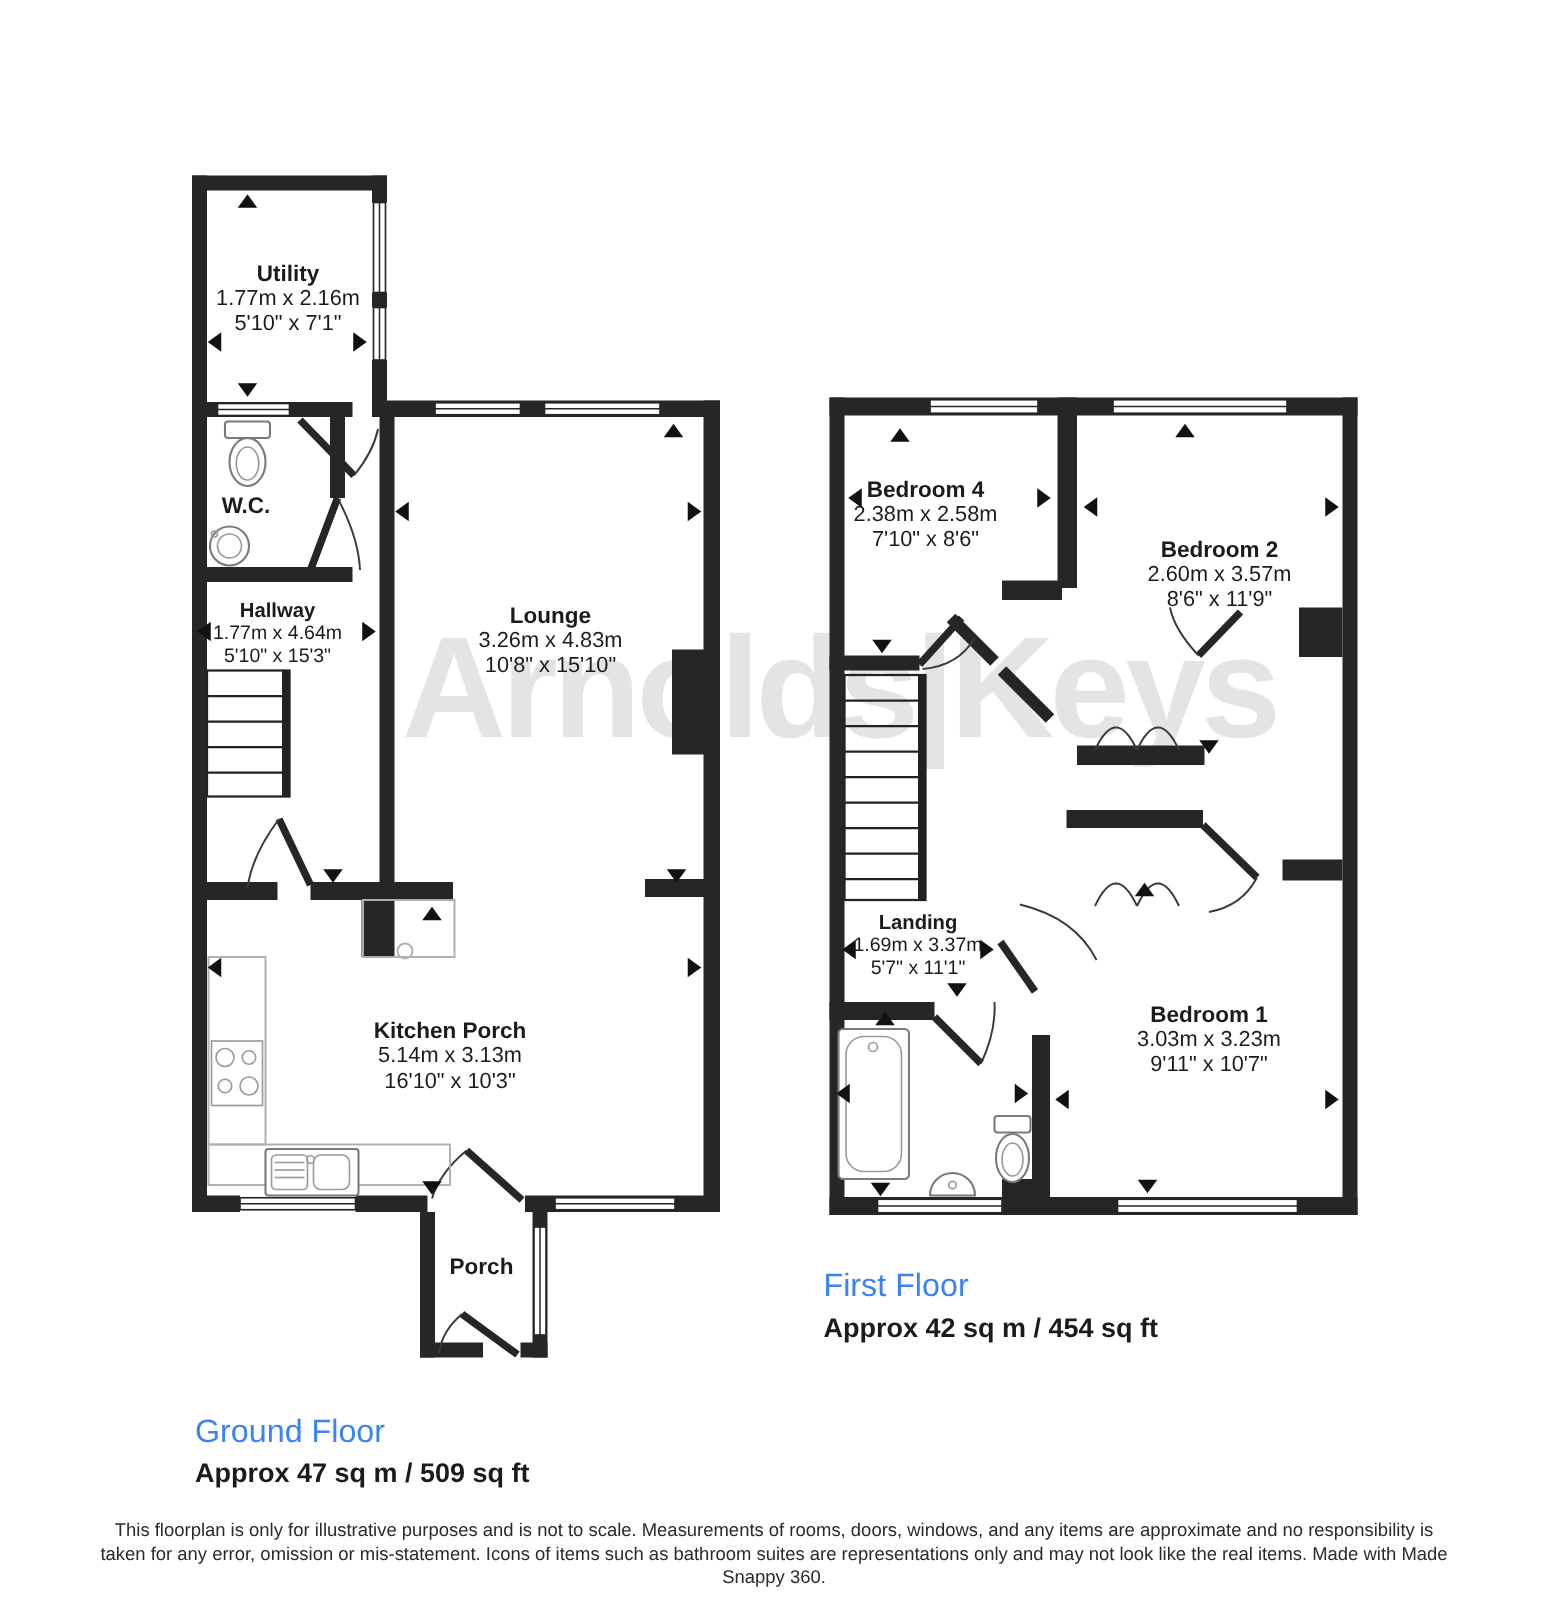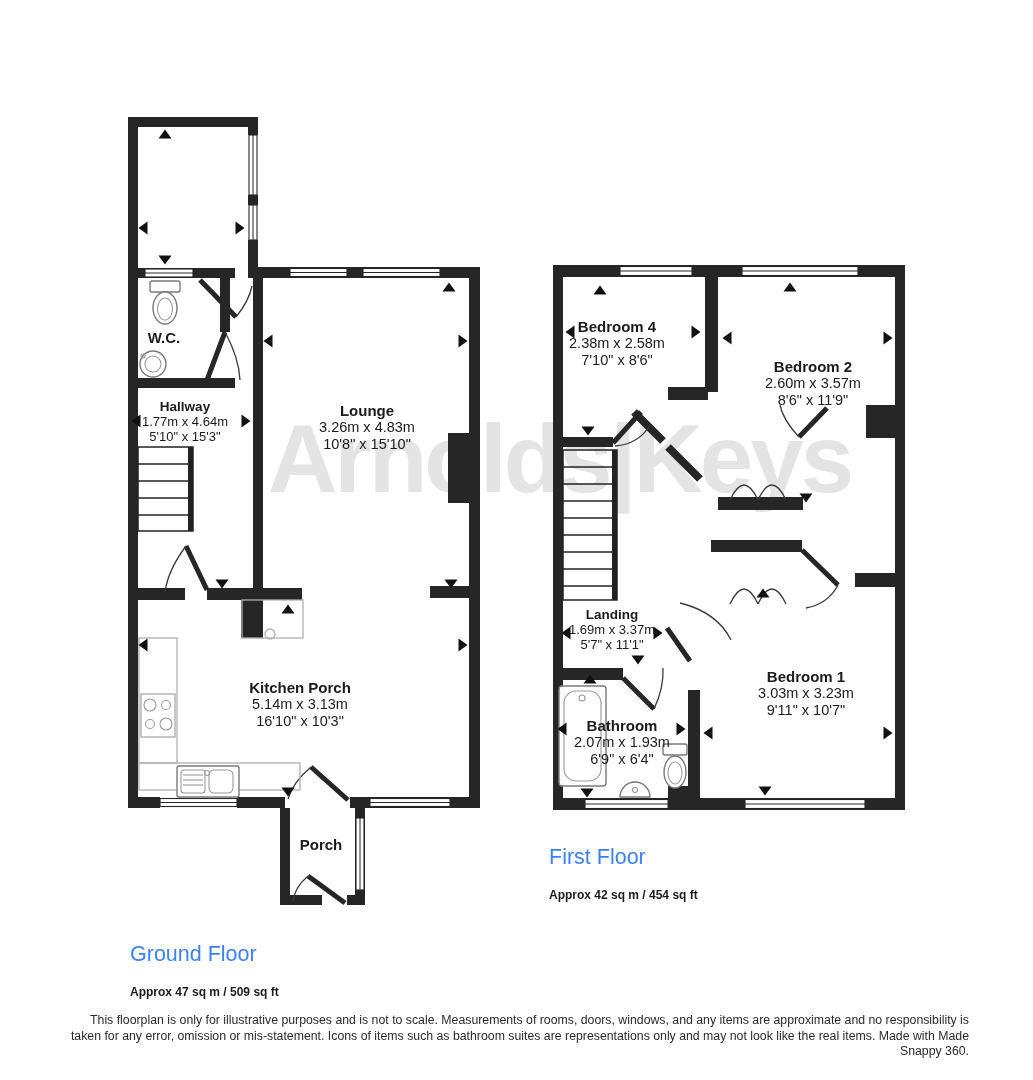--- a/index.html
+++ b/index.html
@@ -12,22 +12,22 @@
   .center{transform:translateX(-50%);text-align:center;}
   #title-block{left:517px;top:37px;font-weight:bold;font-size:15px;line-height:17.5px;}
   .room-label{line-height:17px;white-space:nowrap;}
   .room-name{font-weight:bold;font-size:15px;}
   .room-dim{font-size:14.5px;}
   .room-label.small{line-height:15px;}
   .room-label.small .room-name{font-size:13.5px;}
   .room-label.small .room-dim{font-size:13px;}
   .floor-block{white-space:nowrap;}
   .floor-label{font-size:21.5px;color:#3b82f6;}
-  .floor-area{font-size:12px;font-weight:bold;margin-top:18px;}
-  #disclaimer{left:516px;top:1013px;width:906px;font-size:12.3px;line-height:15.5px;color:#2a2a2a;text-align:right;}
+  .floor-area{font-size:18px;font-weight:bold;margin-top:5px;}
+  #disclaimer{left:516px;top:1013px;width:906px;font-size:12.3px;line-height:15.5px;color:#2a2a2a;}
   .wall{fill:#262626;}
   .win{fill:#ffffff;stroke:#262626;stroke-width:1.1;}
   .winline{stroke:#262626;stroke-width:1;}
   .leaf{stroke:#262626;stroke-width:5;fill:none;stroke-linecap:butt;}
   .wleaf{stroke:#262626;stroke-width:8;fill:none;}
   .arc{stroke:#3a3a3a;stroke-width:1.3;fill:none;}
   .stair{fill:none;stroke:#222;stroke-width:1.5;}
   .fix{fill:#ffffff;stroke:#7a7a7a;stroke-width:1.4;}
   .fix2{fill:none;stroke:#9a9a9a;stroke-width:1.1;}
   .counter{fill:none;stroke:#b0b0b0;stroke-width:1.3;}
@@ -261,20 +261,25 @@
         <use href="#tri" transform="translate(587,793) rotate(180)"></use>
         <use href="#tri" transform="translate(763,593)"></use>
         <use href="#tri" transform="translate(708,733) rotate(270)"></use>
         <use href="#tri" transform="translate(888,733) rotate(90)"></use>
         <use href="#tri" transform="translate(765,791) rotate(180)"></use>
       </g>
     </g>
   </svg>
 
 
+  <div class="txt center room-label" style="left:192px;top:174px">
+    <div class="room-name">Utility</div>
+    <div class="room-dim">1.77m x 2.16m</div>
+    <div class="room-dim">5'10" x 7'1"</div>
+  </div>
 
   <div class="txt center room-label" style="left:164px;top:329px">
     <div class="room-name">W.C.</div>
   </div>
 
   <div class="txt center room-label small" style="left:185px;top:399px">
     <div class="room-name">Hallway</div>
     <div class="room-dim">1.77m x 4.64m</div>
     <div class="room-dim">5'10" x 15'3"</div>
   </div>
@@ -306,25 +311,20 @@
     <div class="room-dim">2.60m x 3.57m</div>
     <div class="room-dim">8'6" x 11'9"</div>
   </div>
 
   <div class="txt center room-label small" style="left:612px;top:607px">
     <div class="room-name">Landing</div>
     <div class="room-dim">1.69m x 3.37m</div>
     <div class="room-dim">5'7" x 11'1"</div>
   </div>
 
-  <div class="txt center room-label" style="left:622px;top:717px">
-    <div class="room-name">Bathroom</div>
-    <div class="room-dim">2.07m x 1.93m</div>
-    <div class="room-dim">6'9" x 6'4"</div>
-  </div>
 
   <div class="txt center room-label" style="left:806px;top:668px">
     <div class="room-name">Bedroom 1</div>
     <div class="room-dim">3.03m x 3.23m</div>
     <div class="room-dim">9'11" x 10'7"</div>
   </div>
 
   <div class="txt floor-block" style="left:130px;top:942px">
     <div class="floor-label">Ground Floor</div>
     <div class="floor-area">Approx 47 sq m / 509 sq ft</div>

